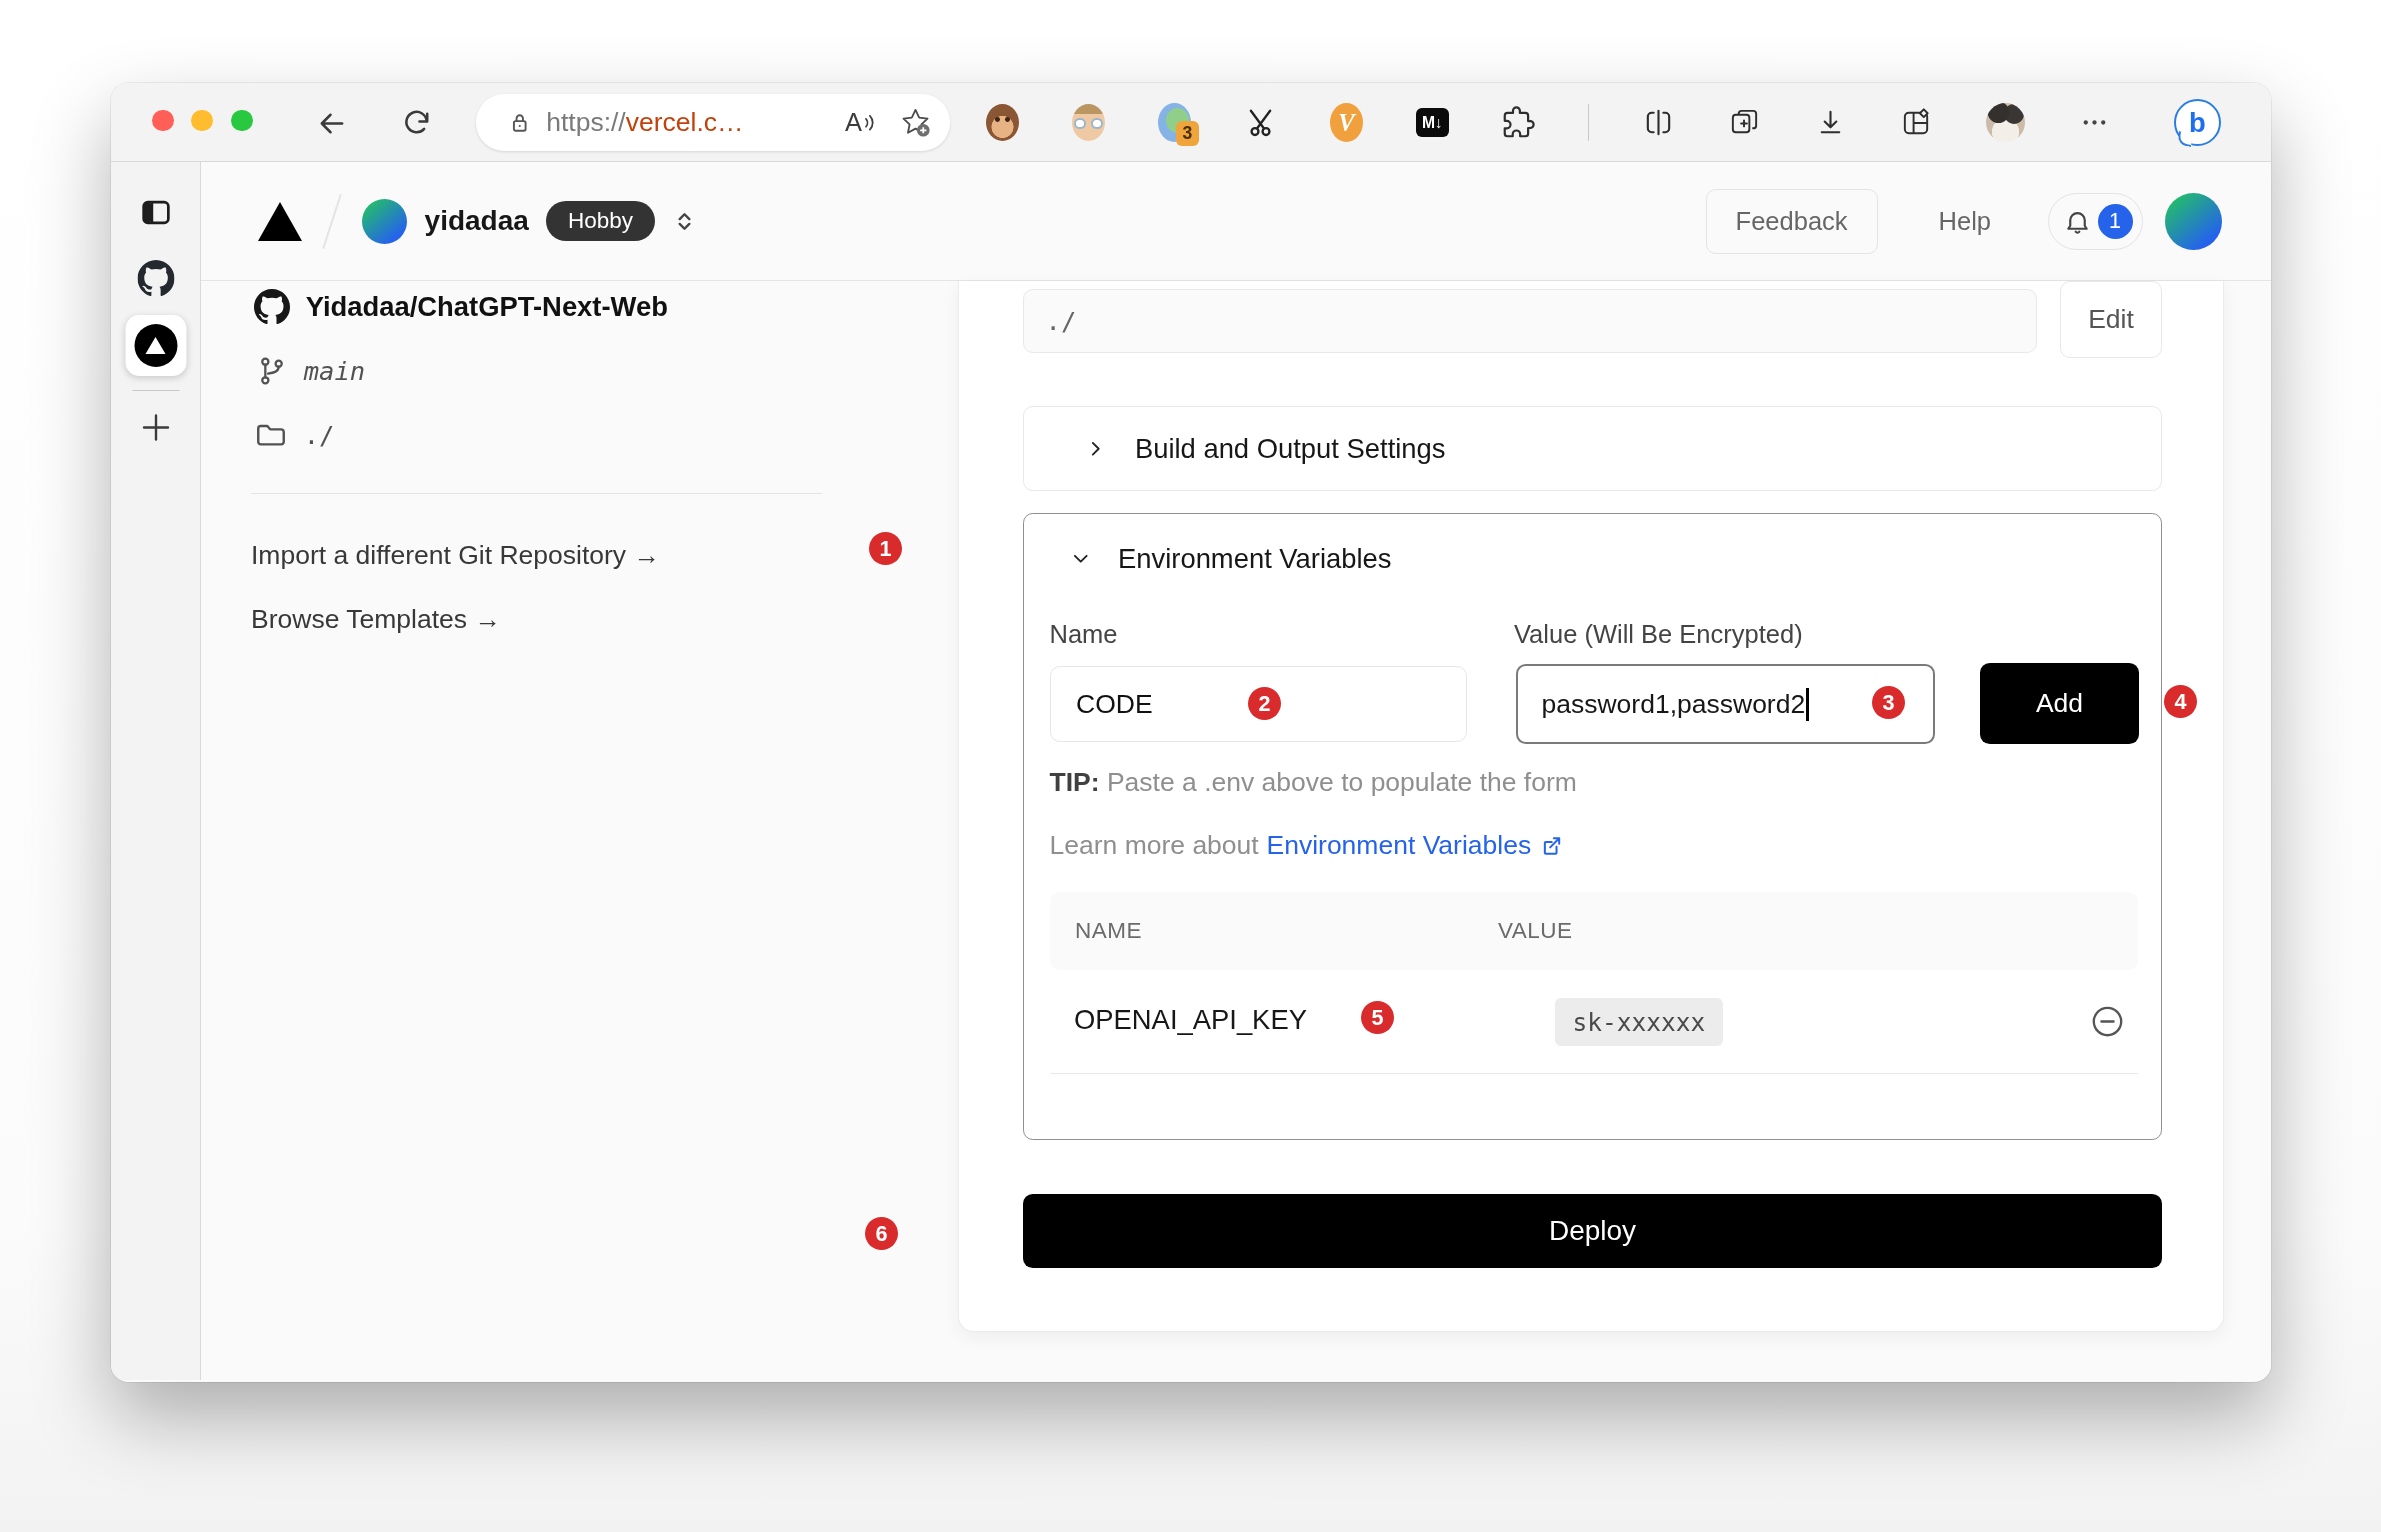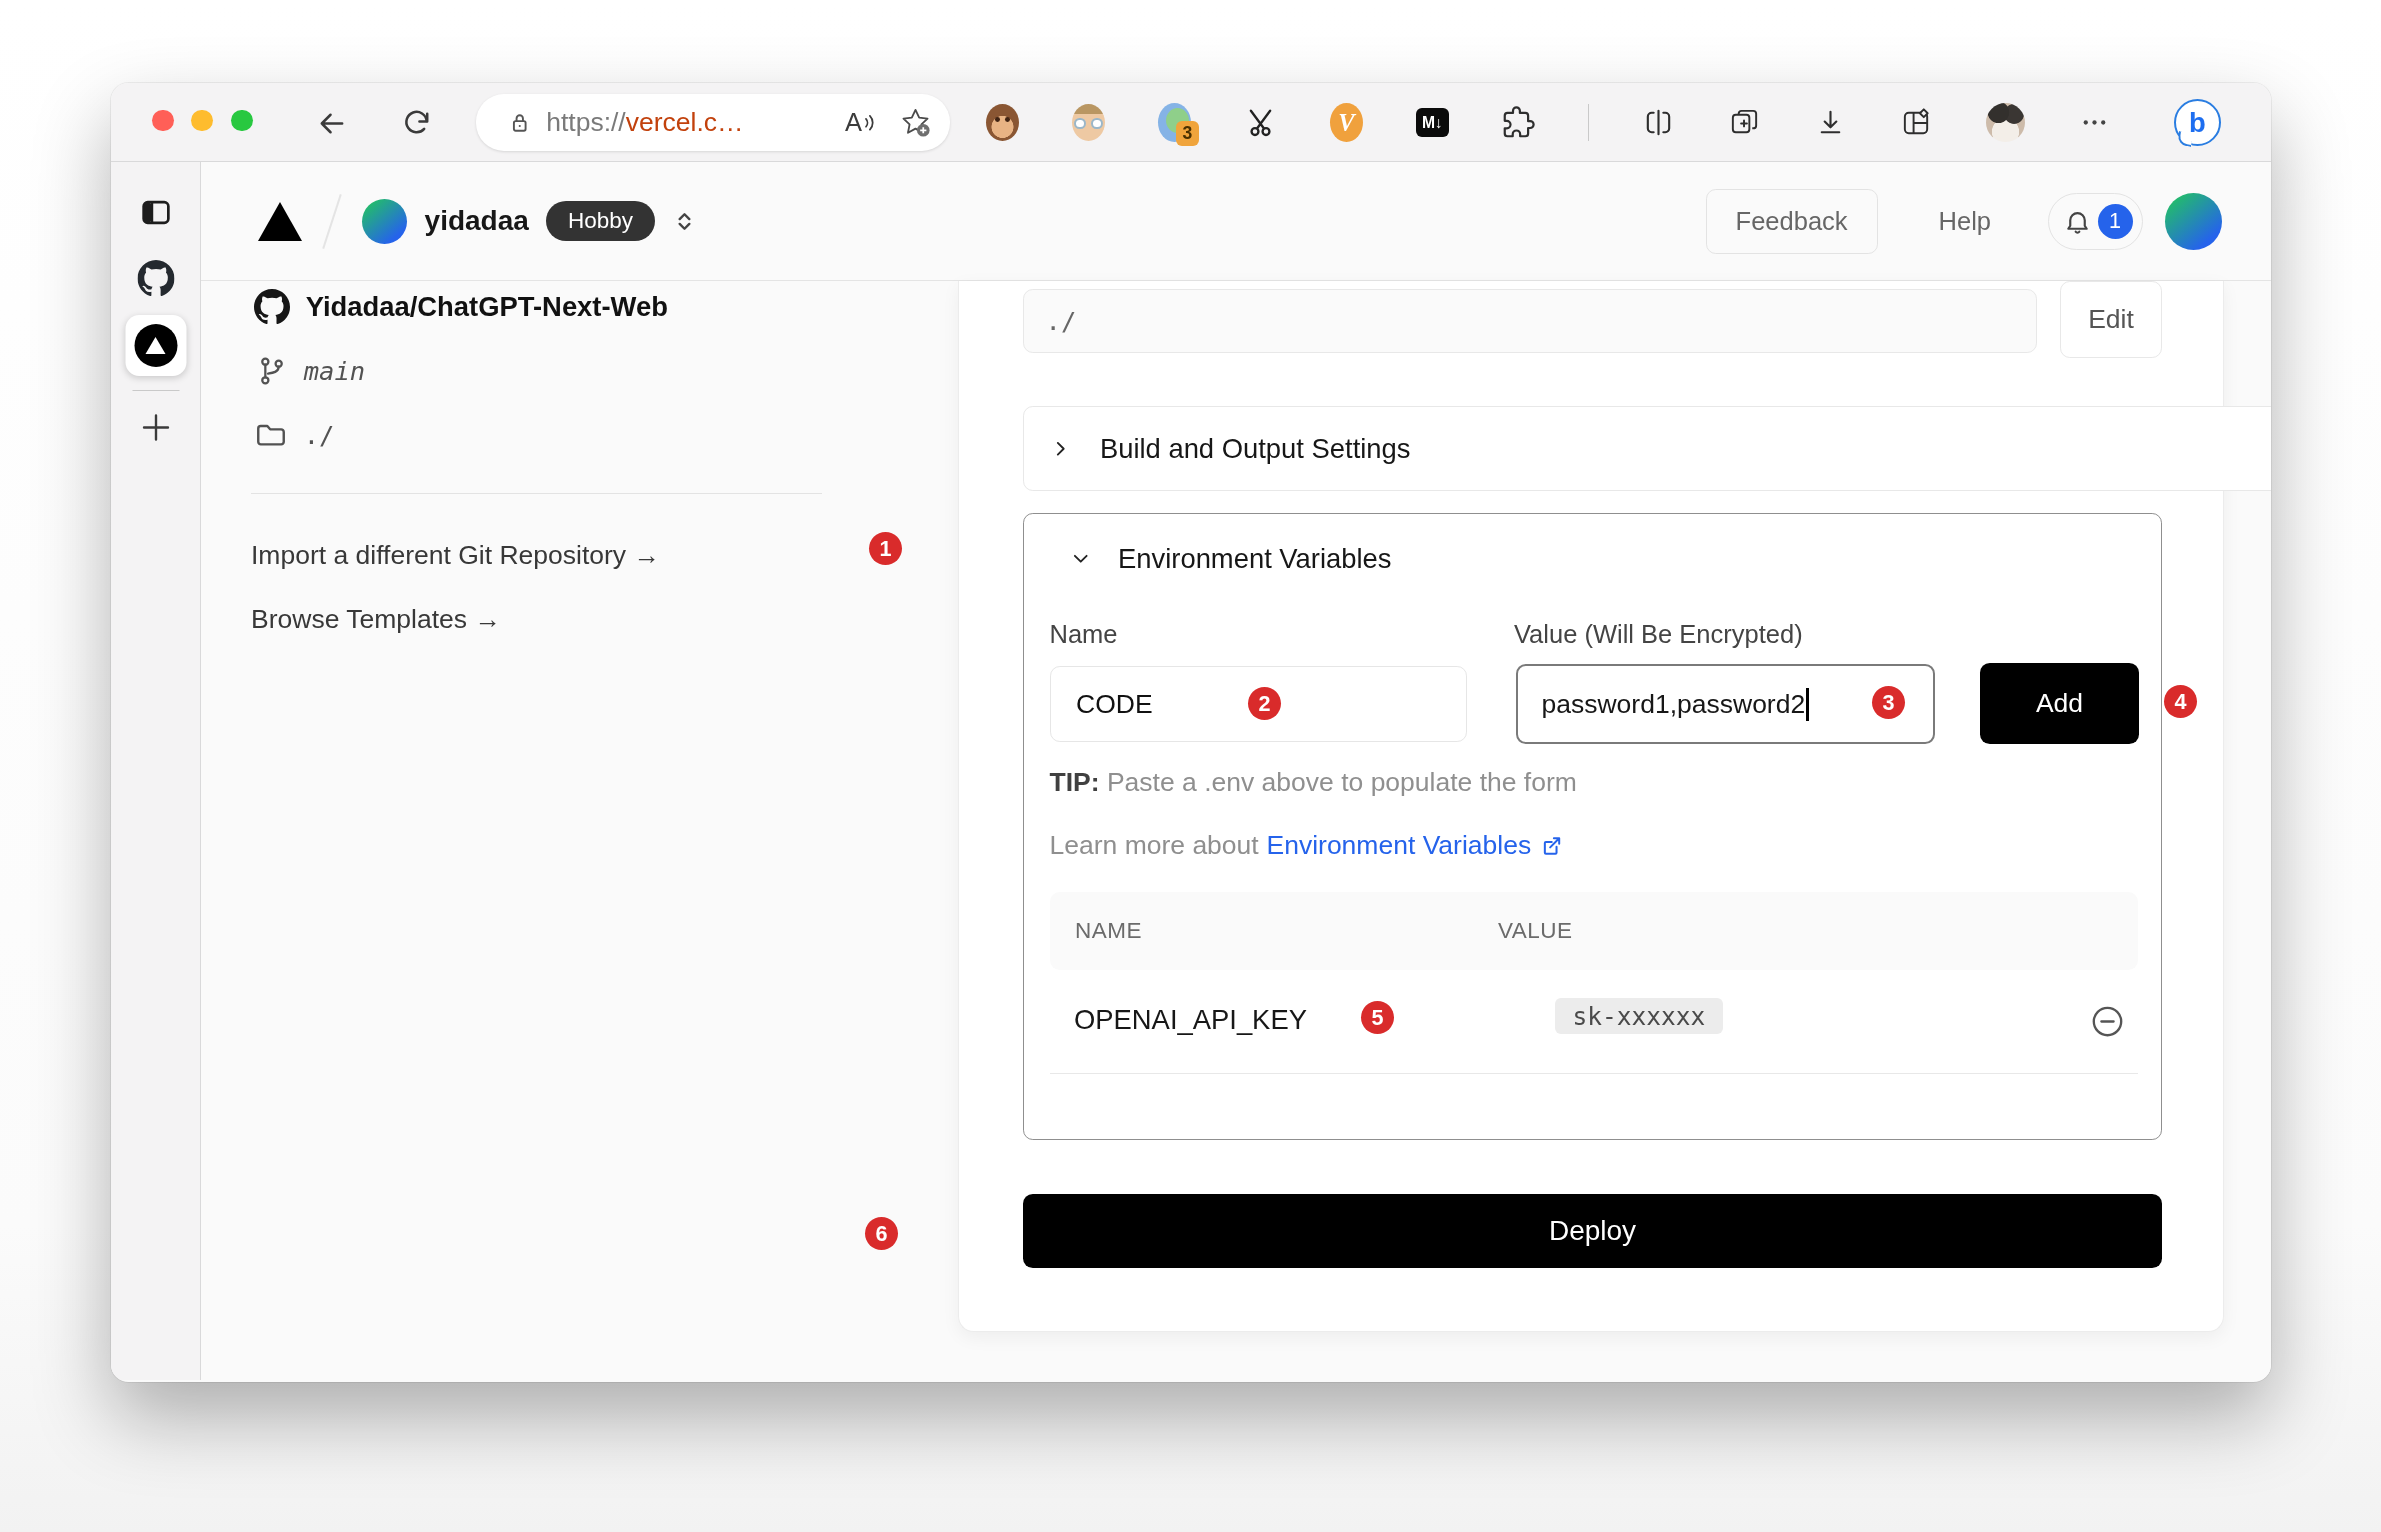--- a/index.html
+++ b/index.html
@@ -65,37 +65,37 @@
   .lnk { font-size:26.5px; color:#383838;text-align:center; }
   .ldiv { position:absolute; left:50px; top:212px; width:571px; height:1px; background:#e3e3e3; }
 
   
   .badge { position:absolute; width:33px; height:33px; border-radius:50%; background:var(--badge-red); color:#fff; font-size:21.6px; font-weight:700; display:flex; align-items:center; justify-content:center; z-index:9; }
 
   
   .card { position:absolute; left:757px; top:0; width:1266px; height:1051px; background:#fff; border:1px solid #ececec; border-top:none; border-radius:0 0 15.7px 15.7px; box-shadow:0 5.9px 17.6px rgba(0,0,0,.05); }
   .root-input { position:absolute; left:64px; top:7.8px; width:1014px; height:64px; background:#fafafa; border:1px solid #e8e8e8; border-radius:9.8px; display:flex; align-items:center; padding-left:21.6px; color:#666; font-size:25.5px; }
   .edit-btn { position:absolute; left:1101px; top:0; width:102px; height:77px; background:#fff; border:1px solid #e8e8e8; border-radius:9.8px; color:#555; font-size:26.5px; }
-  .build-box { position:absolute; left:64px; top:125px; width:1358px; height:85px; border:1px solid #e8e8e8; border-radius:9.8px; display:flex; align-items:center; padding-left:25px; gap:27.4px; background:#fff; }
+  .build-box { position:absolute; left:64px; top:125px; width:1139px; height:85px; border:1px solid #e8e8e8; border-radius:9.8px; display:flex; align-items:center; padding-left:60px; gap:27.4px; background:#fff; }
   .sec-title { font-size:27.4px; color:#171717; }
   .env-box { position:absolute; left:64px; top:232px; width:1139px; height:627px; border:1px solid #8f8f8f; border-radius:9.8px; background:#fff; }
   .env-hd { position:absolute; left:45px; top:29px; display:flex; align-items:center; gap:25.5px; }
   .flabel { position:absolute; top:106px; font-size:25.5px; color:#444; }
   .tinput { position:absolute; top:152px; height:76px; border:1px solid #e6e6e6; border-radius:9.8px; font-size:26.5px; color:#111; padding-left:25.5px; background:#fff; font-family:"Liberation Sans", sans-serif; }
   .vinput { position:absolute; left:492px; top:150px; width:419px; height:80px; border:2px solid #7a7a7a; border-radius:9.8px; display:flex; align-items:center; padding-left:23.5px; font-size:26.5px; background:#fff; }
   .caret { display:inline-block; width:2.5px; height:33px; background:#000; margin-left:1px; }
   .add-btn { position:absolute; left:956px; top:149px; width:159px; height:81px; background:var(--deploy-black); color:#fff; border:none; border-radius:9.8px; font-size:26.5px; }
   .tip { position:absolute; left:25.5px; top:253px; font-size:26.5px; color:#8f8f8f; }
   .tip b { color:#404040; }
   .learn { position:absolute; left:25.5px; top:316px; font-size:26.5px; color:#8f8f8f; display:flex; align-items:center; gap:7.8px; }
   .learn a { color:var(--accent-blue); text-decoration:none; display:flex; align-items:center; gap:7.8px; }
   .thead { position:absolute; left:25.5px; top:378px; width:1088px; height:78px; background:#fafafa; border-radius:9.8px; display:flex; align-items:center; }
   .th { font-size:22.5px; color:#6b6b6b; letter-spacing:0.5px; }
   .rowname { position:absolute; left:50px; top:490px; font-size:27.4px; color:#171717; }
-  .chip { position:absolute; left:531px; top:484px; height:36px; background:#ececec; border-radius:5.9px; color:#4a4a4a; font-size:24.5px; display:flex; align-items:center; padding:0 17.6px;text-align:right; }
+  .chip { position:absolute; left:531px; top:484px; height:48px; background:#ececec; border-radius:5.9px; color:#4a4a4a; font-size:24.5px; display:flex; align-items:center; padding:0 17.6px;text-align:right; }
   .minus { position:absolute; left:1066px; top:490px; width:35px; height:35px; }
   .rowdiv { position:absolute; left:25.5px; top:559px; width:1088px; height:1px; background:#e8e8e8; }
   .deploy-btn { position:absolute; left:64px; top:913px; width:1139px; height:74px; background:var(--deploy-black); color:#fff; border:none; border-radius:9.8px; font-size:28px; }
   svg { display:block; }
 </style>
 </head>
 <body>
 
 <div class="window">
 

